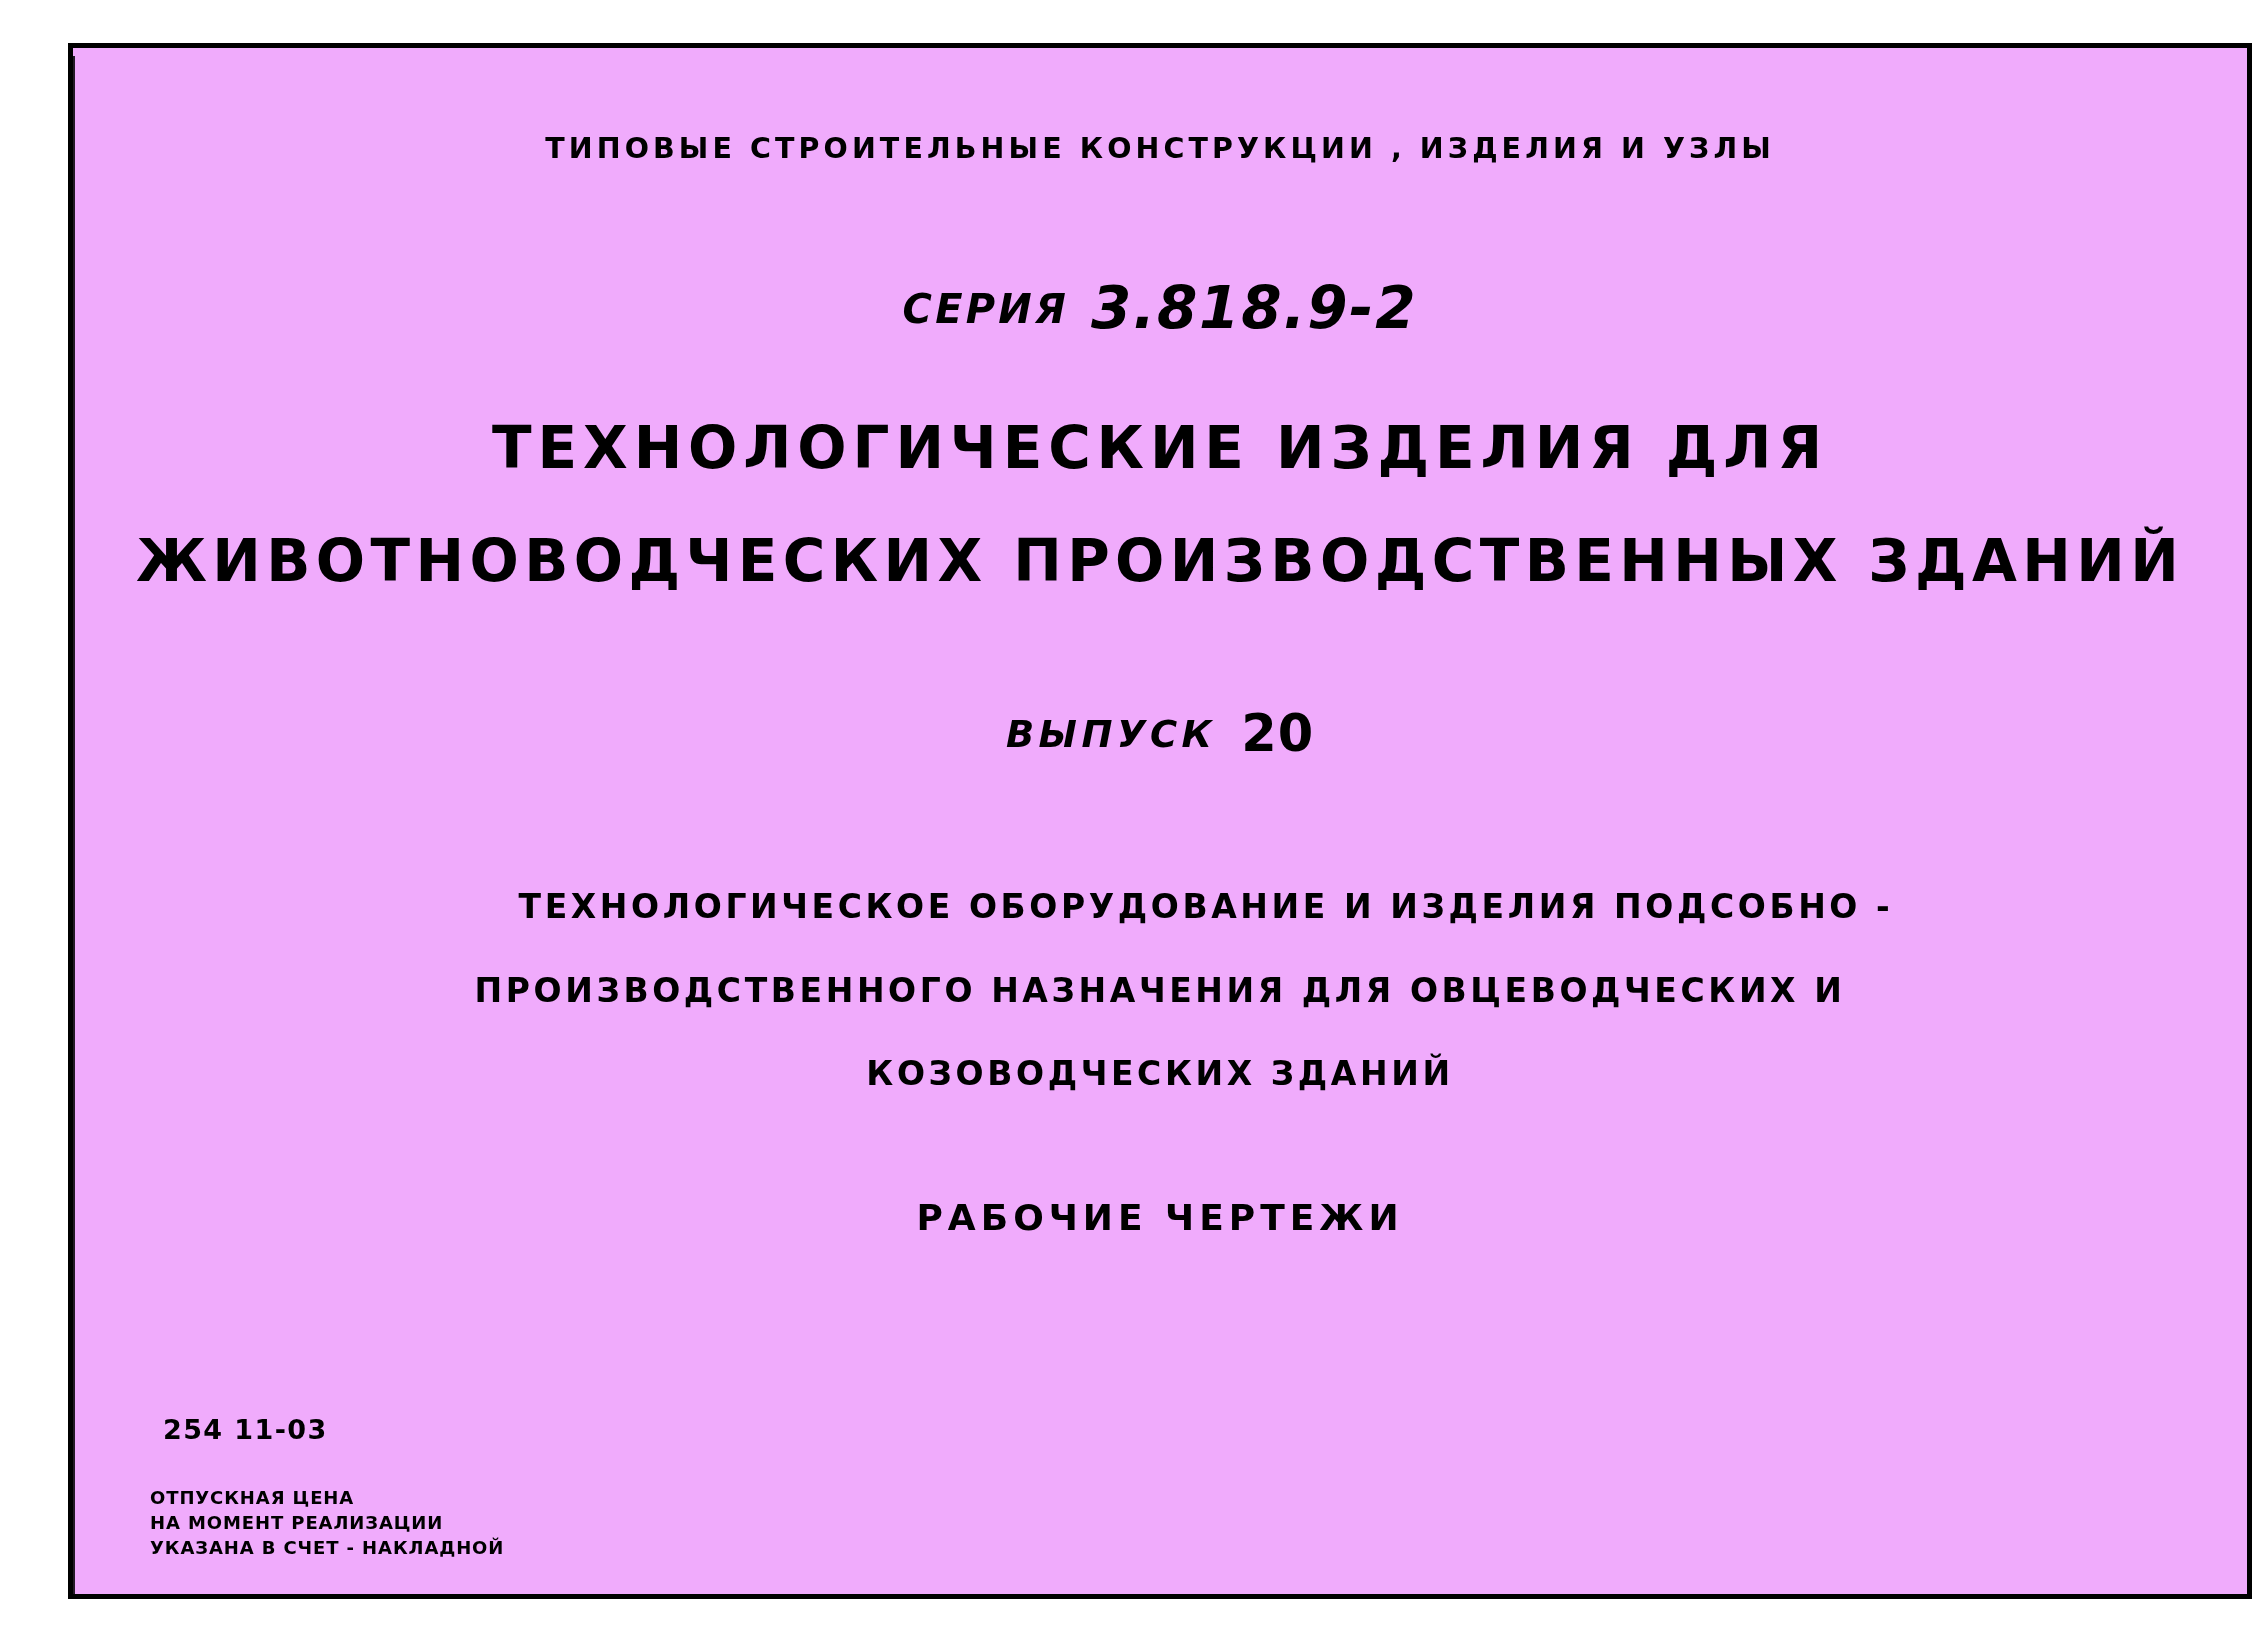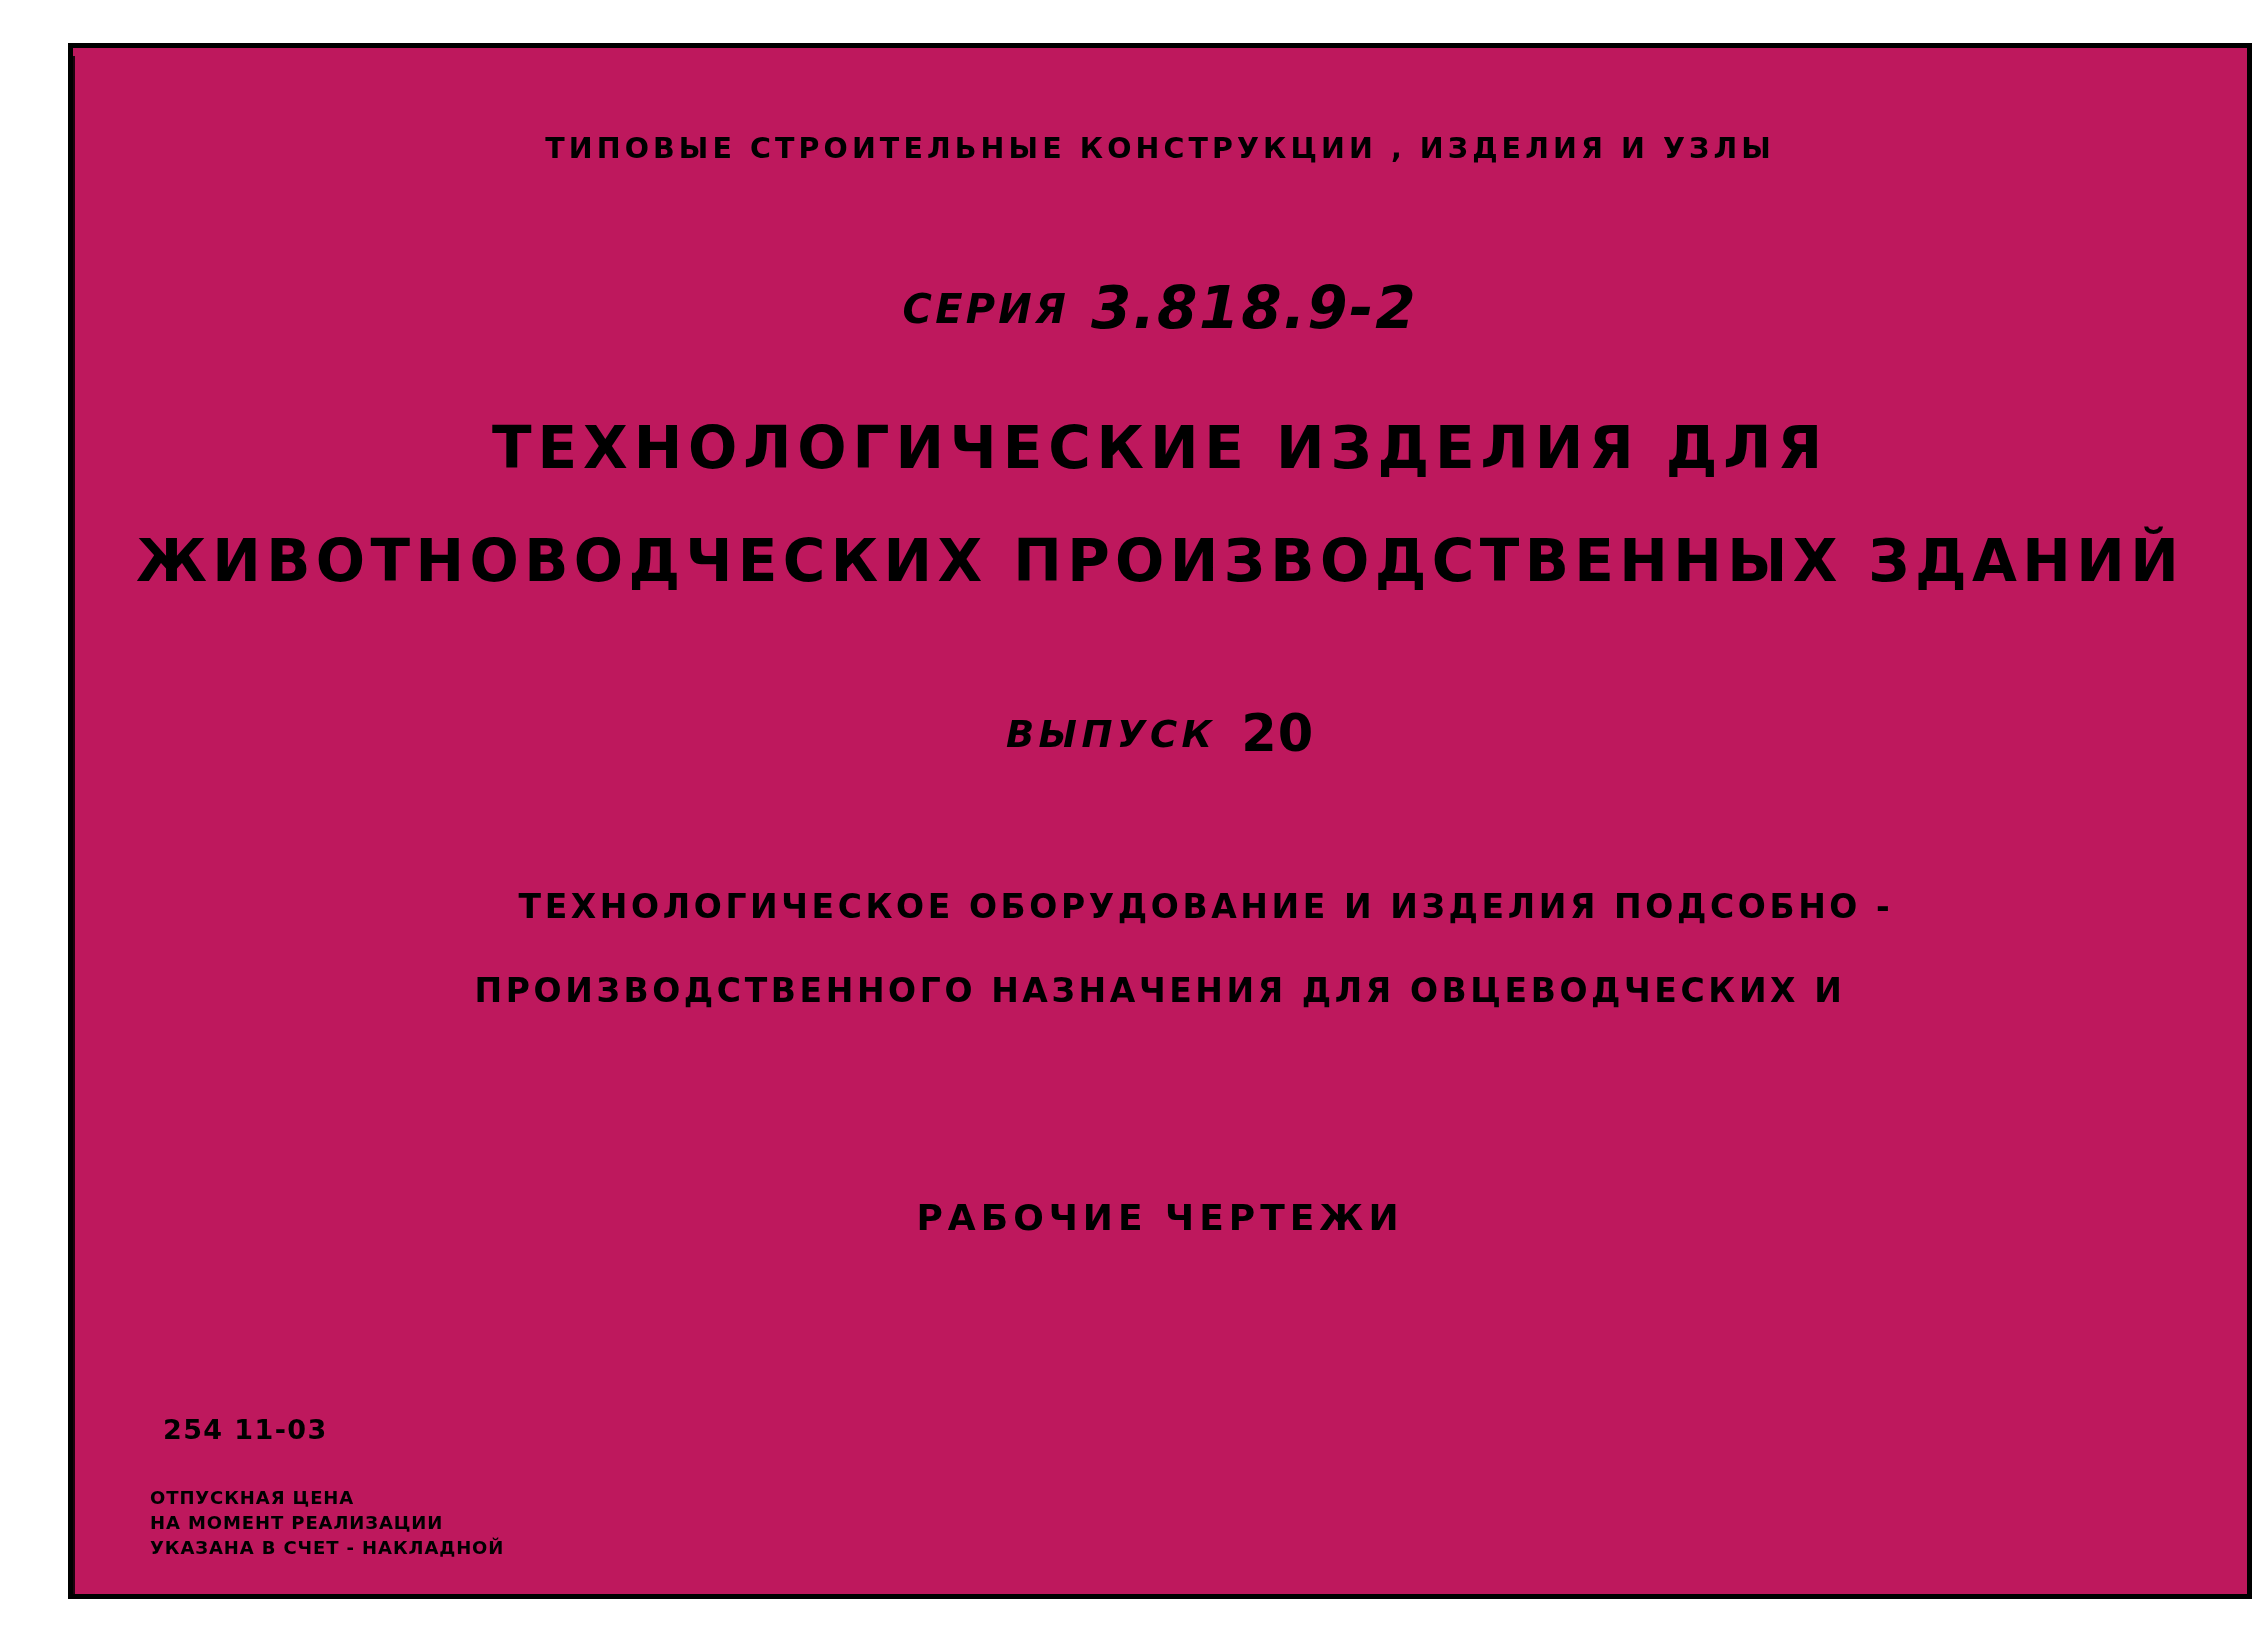--- a/index.html
+++ b/index.html
@@ -17,21 +17,21 @@
 
   
   .sheet {
     position: absolute;
     left: 68px;
     top: 43px;
     width: 2184px;
     height: 1556px;
     border: 5px solid #000;
     box-sizing: border-box;
-    background: #be185d;
+    background: #f0abfc;
   }
   
   .sheet::before {
     content: "";
     position: absolute;
     left: -0.9px;
     top: 8.1px;
     width: 2.7px;
     height: 1538px;
     background: #000;
@@ -213,20 +213,21 @@
 
     <div class="stencil line-issue">
       <span class="lbl">ВЫПУСК</span>
       <span class="num">20</span>
     </div>
 
     <div class="stencil line-sub1">ТЕХНОЛОГИЧЕСКОЕ  ОБОРУДОВАНИЕ  И   ИЗДЕЛИЯ   ПОДСОБНО -</div>
 
     <div class="stencil line-sub2">ПРОИЗВОДСТВЕННОГО  НАЗНАЧЕНИЯ  ДЛЯ  ОВЦЕВОДЧЕСКИХ    И</div>
 
+    <div class="stencil line-sub3">КОЗОВОДЧЕСКИХ   ЗДАНИЙ</div>
 
     <div class="stencil line-draw">РАБОЧИЕ   ЧЕРТЕЖИ</div>
 
     <div class="code">254 11-03</div>
 
     <div class="notice">
       <div>ОТПУСКНАЯ  ЦЕНА</div>
       <div>НА МОМЕНТ РЕАЛИЗАЦИИ</div>
       <div>УКАЗАНА В СЧЕТ - НАКЛАДНОЙ</div>
     </div>

